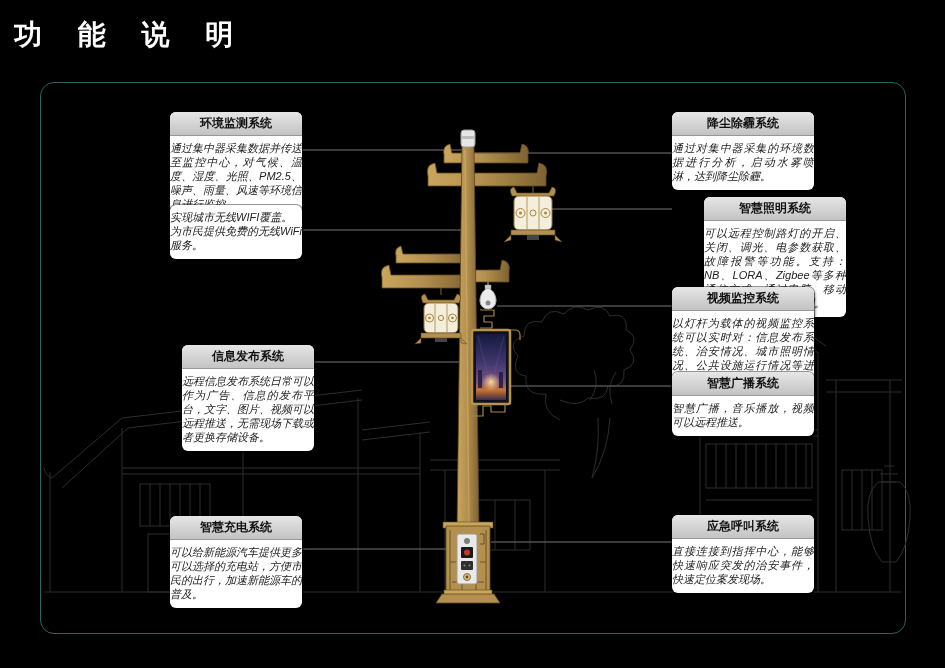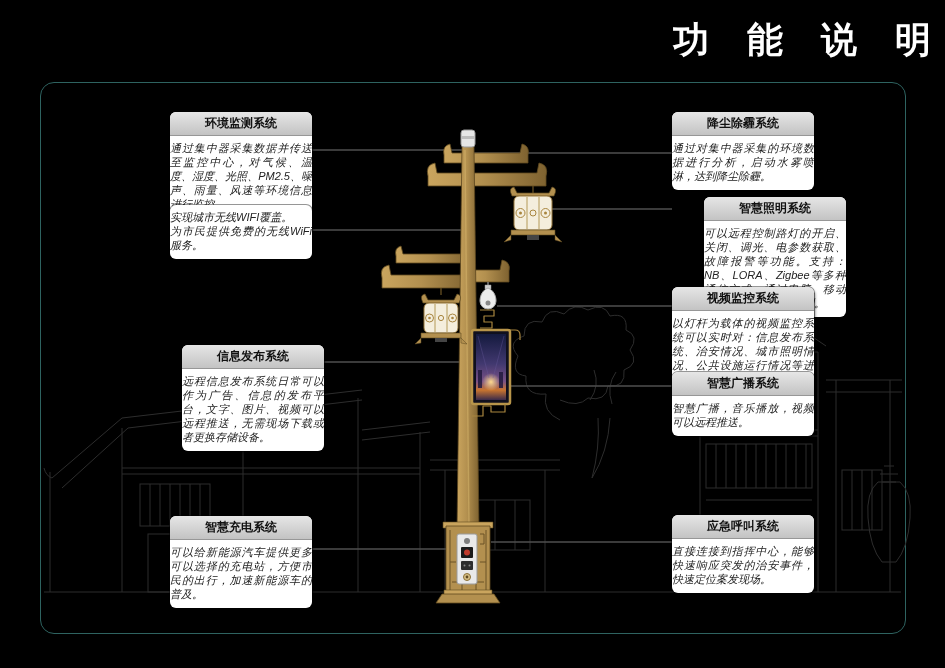--- a/index.html
+++ b/index.html
@@ -1,34 +1,34 @@
 <!DOCTYPE html>
 <html><head>
 <meta charset="utf-8">
 <style>
   html,body{margin:0;padding:0;background:#000;}
   .canvas{
     position:relative;width:945px;height:668px;background:#000;overflow:hidden;
     font-family:"Liberation Sans",sans-serif;
   }
   .page-title{
-    position:absolute;top:16px;left:0;width:100%;text-align:right;
-    color:#fff;font-size:36px;font-weight:bold;letter-spacing:14px;padding-left:14px;
+    position:absolute;top:16px;left:0;width:100%;text-align:left;
+    color:#fff;font-size:28px;font-weight:bold;letter-spacing:14px;padding-left:14px;
     box-sizing:border-box;
   }
   .main-panel{
     position:absolute;left:40px;top:82px;width:864px;height:550px;
     border:1px solid #2e6360;border-radius:14px;z-index:0;
   }
   .scene{position:absolute;left:0;top:0;z-index:1;pointer-events:none;}
   .callout{
     position:absolute;background:#fff;border-radius:6px;overflow:hidden;z-index:2;
     box-shadow:0 0 0 1px rgba(0,0,0,.4), 1px 2px 3px rgba(0,0,0,.6);
   }
-  .left-col{width:142px;}
+  .left-col{width:132px;}
   .right-col{width:142px;}
   .callout-header{
     background:linear-gradient(#e6e6e6,#c3c3c3);
     border-bottom:1px solid #979797;
     font-weight:bold;font-size:12px;color:#111;text-align:center;padding:3px 0;
   }
   .callout-body{
     padding:5px 0 7px;font-size:11px;line-height:1.28;color:#222;
     white-space:pre-line;text-align:justify;font-style:italic;
   }

